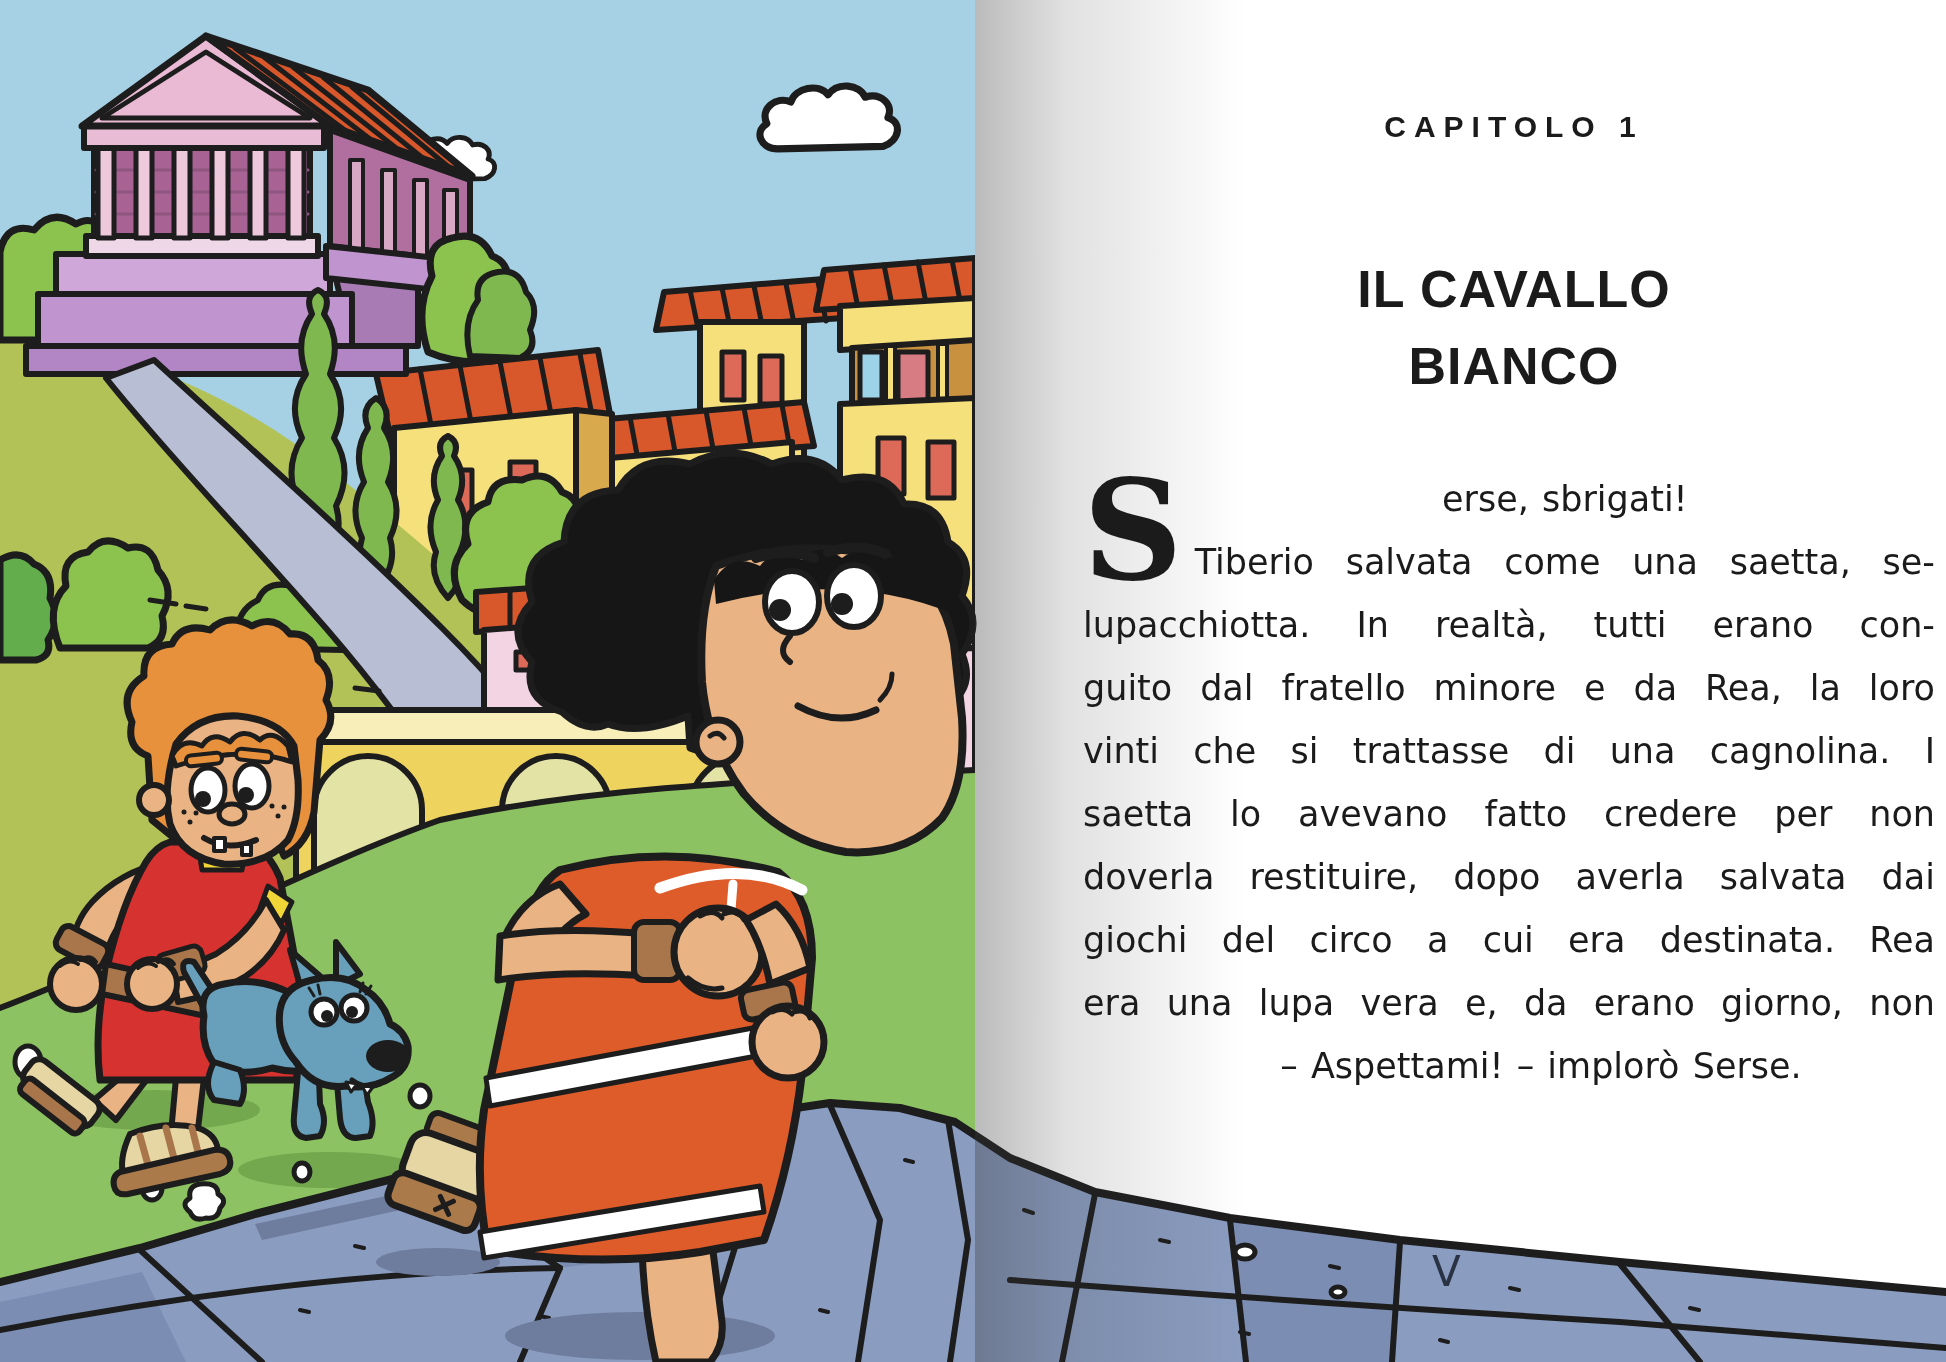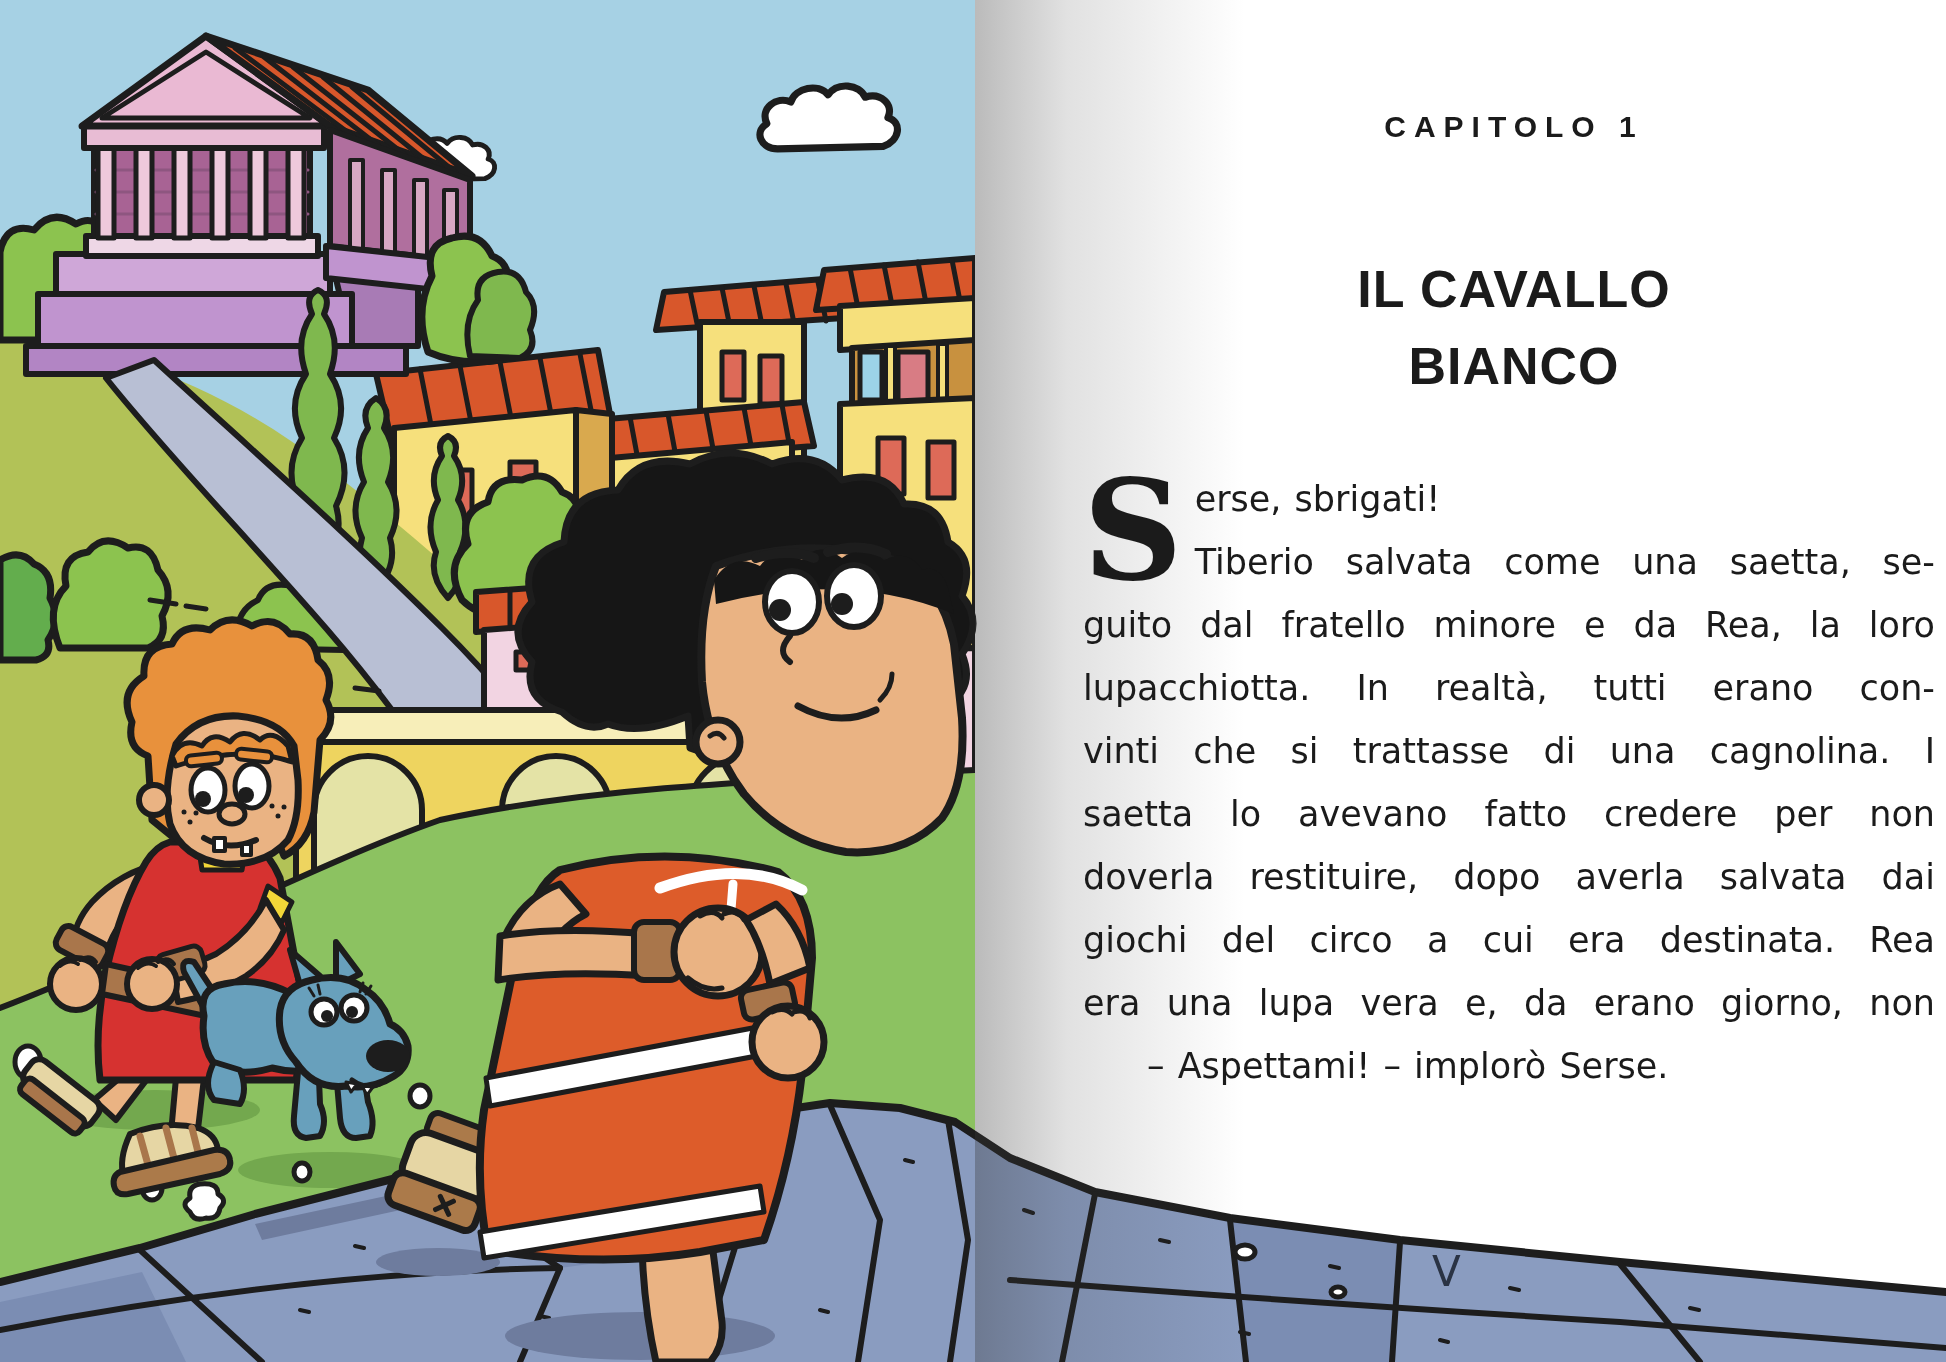--- a/index.html
+++ b/index.html
@@ -19,21 +19,21 @@
              font-family:"Liberation Sans", sans-serif; font-weight:800;
              font-size:30px; letter-spacing:8px; }
   .title { position:absolute; top:220px; left:0; right:0; text-align:center;
            font-family:"Liberation Sans", sans-serif; font-weight:900;
            font-size:52px; line-height:77px; letter-spacing:1px;margin-top:31px; }
   .body-text { position:absolute; left:108px; right:118px; top:468px;
                font-size:35px; line-height:63px; word-spacing:2px; }
   .dropcap { float:left; font-family:"DejaVu Serif", serif; font-weight:bold;
              font-size:138px; line-height:126px; height:126px; margin:0 12px 0 0; }
   .jl { text-align:justify; text-align-last:justify; }
-  .ll { text-align:left; }
+  .ll { text-align:center; }
   .indent1 { padding-left:14px; }
   .indent2 { padding-left:64px; }
 </style>
 </head>
 <body>
 
 <div class="spread">
 
   <svg class="scene" width="1946" height="1362" viewBox="0 0 1946 1362">
     <defs>
@@ -314,22 +314,22 @@
   <div class="page-right">
     <div class="chapter">CAPITOLO 1</div>
     <div class="title">
       <div>IL CAVALLO</div>
       <div>BIANCO</div>
     </div>
     <div class="body-text">
       <span class="dropcap">S</span>
       <div class="ll">erse, sbrigati!</div>
       <div class="jl">Tiberio salvata come una saetta, se-</div>
+      <div class="jl">lupacchiotta. In realtà, tutti erano con-</div>
       <div class="jl">guito dal fratello minore e da Rea, la loro</div>
-      <div class="jl">lupacchiotta. In realtà, tutti erano con-</div>
       <div class="jl">vinti che si trattasse di una cagnolina. I</div>
       <div class="jl">saetta lo avevano fatto credere per non</div>
       <div class="jl">doverla restituire, dopo averla salvata dai</div>
       <div class="jl">giochi del circo a cui era destinata. Rea</div>
       <div class="jl">era una lupa vera e, da erano giorno, non</div>
       <div class="ll indent2">– Aspettami! – implorò Serse.</div>
     </div>
   </div>
 
 </div>

